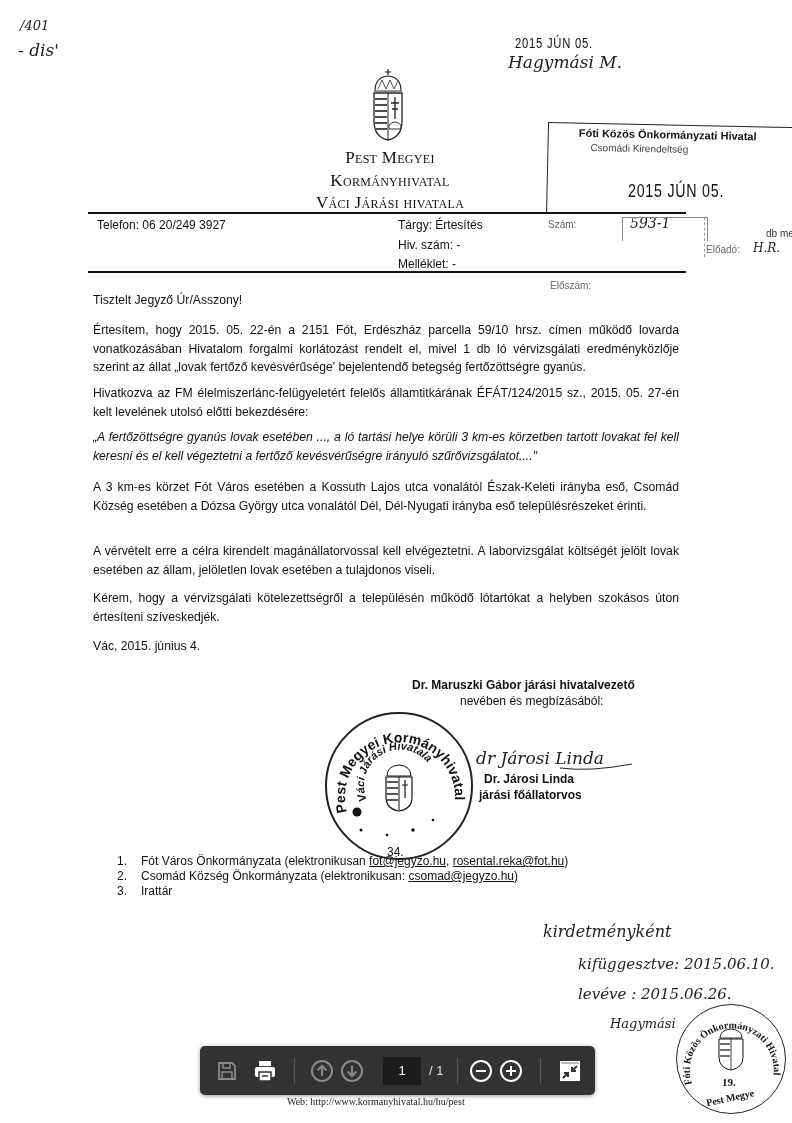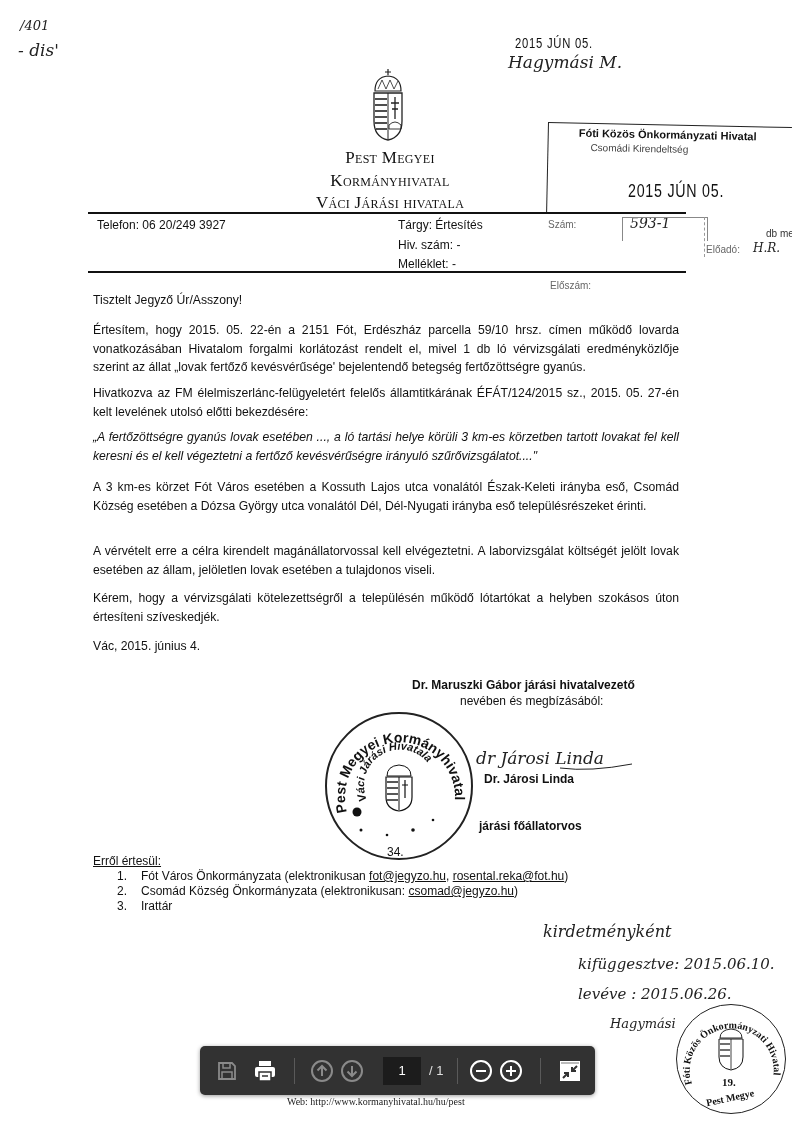--- a/index.html
+++ b/index.html
@@ -143,24 +143,23 @@
     <circle cx="108" cy="108" r="1.3" fill="#111"></circle>
     <text x="62" y="144" font-family="Liberation Sans, sans-serif" font-size="12" fill="#111">34.</text>
   </svg>
 </div>
 
 <div class="hand" style="left:476px; top:748px; font-size:17px;">dr Járosi Linda</div>
 <svg style="position:absolute; left:560px; top:760px;" width="75" height="14">
     <path d="M0 8 Q30 12 72 4" fill="none" stroke="#222" stroke-width="1"></path>
   </svg>
 <div class="sig-block" style="left:484px; top:772px;">Dr. Járosi Linda</div>
-<div class="sig-block" style="left:479px; top:819px;">járási főállatorvos</div>
+<div class="sig-block" style="left:479px; top:788px;">járási főállatorvos</div>
 
 <div class="cc">
-  <div class="head">Erről értesül:</div>
   <ol>
     <li>
       <span class="n">1.</span><span>Fót Város Önkormányzata (elektronikusan </span><span class="mail">fot@jegyzo.hu</span><span>, </span><span class="mail">rosental.reka@fot.hu</span><span>)</span>
     </li>
     <li>
       <span class="n">2.</span><span>Csomád Község Önkormányzata (elektronikusan: </span><span class="mail">csomad@jegyzo.hu</span><span>)</span>
     </li>
     <li>
       <span class="n">3.</span><span>Irattár</span>
     </li>

